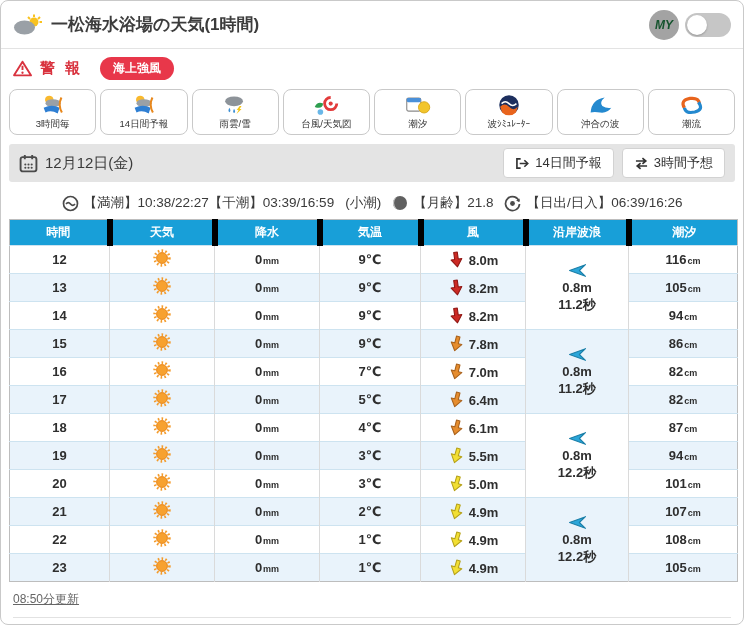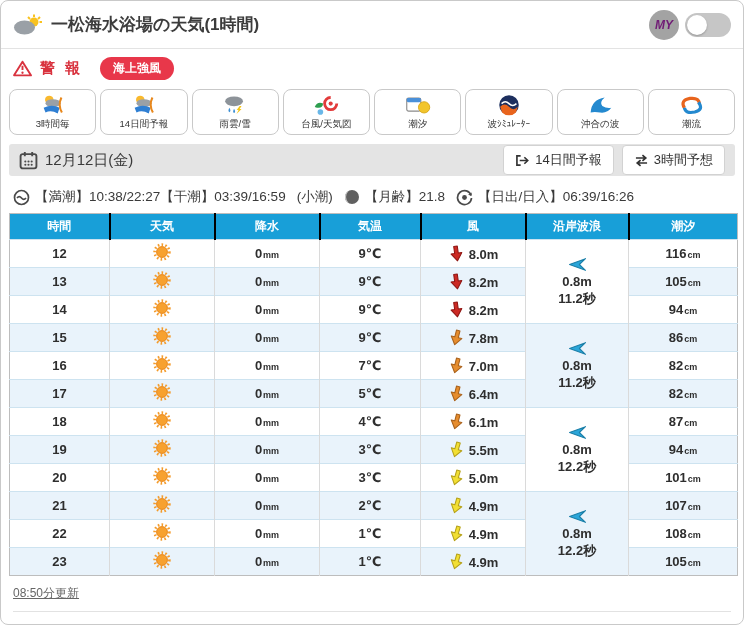--- a/index.html
+++ b/index.html
@@ -7,54 +7,54 @@
   .page {
     width:744px; height:625px; background:#fff;
     border:1px solid #c9c9c9; border-radius:8px; overflow:hidden;
     position:relative;
   }
   
   .hdr { display:flex; align-items:center; height:48px; padding:0 12px; border-bottom:1px solid #e3e3e3; }
   .hdr-icon { margin-right:8px; display:flex; }
   .hdr-title { font-size:17px; font-weight:bold; color:#3c3c3c; }
   .hdr-right { margin-left:auto; display:flex; align-items:center; gap:6px; }
-  .my-badge { width:30px; height:30px; border-radius:50%; background:#a3a3a3; color:#701a75;
+  .my-badge { width:30px; height:30px; border-radius:50%; background:#a3a3a3; color:#14532d;
     font-weight:bold; font-style:italic; font-size:12px; display:flex; align-items:center; justify-content:center; }
   .toggle { width:46px; height:24px; border-radius:12px; background:#c6c6c6; position:relative; cursor:pointer; }
   .toggle .knob { position:absolute; left:2px; top:2px; width:20px; height:20px; border-radius:50%; background:#fff; box-shadow:0 1px 2px rgba(0,0,0,.25); }
   
   .alert-row { display:flex; align-items:center; gap:8px; padding:8px 12px 4px; }
   .alert-label { color:#d9333f; font-weight:bold; font-size:15px; letter-spacing:10px; }
   .alert-badge { background:#e8374a; color:#fff; font-size:12px; font-weight:bold;
     padding:3px 13px; border-radius:12px; margin-left:2px; }
   
   .tabs { display:flex; gap:4px; padding:5px 8px 6px; }
   .tab { flex:1 1 0; height:46px; border:1px solid #c9c9c9; border-radius:8px; background:#fff;
     display:flex; flex-direction:column; align-items:center; justify-content:flex-end;
     padding:3px 0 3px; cursor:pointer; }
   .tab-icon { height:24px; display:flex; align-items:center; }
   .tab-label { font-size:9.5px; color:#333; white-space:nowrap; margin-top:1px; }
   .tab.active { background:#1b82d6; border-color:#1b82d6; }
   .tab.active .tab-label { color:#fff; font-weight:bold; }
   
-  .datebar { margin:3px 8px 6px; background:#e4e4e4; border-radius:3px; height:32px;
+  .datebar { margin:3px 8px 6px; background:#e4e4e4; border-radius:3px; height:38px;
     display:flex; align-items:center; padding:0 10px; }
   .datebar-left { display:flex; align-items:center; gap:7px; }
   .date-text { font-size:15px; color:#3a3a3a; }
   .datebar-right { margin-left:auto; display:flex; gap:8px; }
   .bar-btn { display:flex; align-items:center; gap:5px; background:#fff; border:1px solid #d2d2d2;
     border-radius:4px; padding:5px 11px; font-size:13px; color:#333; cursor:pointer; }
   
-  .tideinfo { display:flex; align-items:center; gap:5px; padding:6px 12px 7px; font-size:13.5px; color:#3a3a3a; }
+  .tideinfo { display:flex; align-items:center; gap:5px; padding:6px 12px 7px; font-size:13.5px; color:#3a3a3a;justify-content:center; }
   .tideinfo .sp { margin-left:6px; }
   
   table.wx { border-collapse:collapse; width:728px; margin:0 8px; table-layout:fixed;
     border:1px solid #bdbdbd; }
   table.wx th { background:#189fd8; color:#fff; font-size:12px; font-weight:bold;
-    height:26px; border-right:2px solid #000000; }
+    height:26px; border-right:6px solid #000000; }
   table.wx td { height:28px; text-align:center; vertical-align:middle;
     font-size:13px; font-weight:bold; color:#2e2e2e;
     border-right:1px solid #dadada; border-top:1px solid #cde3f0; }
   table.wx tr.alt td { background:#e9f3fb; }
   table.wx td.c-wave { background:#fff; }
   table.wx td:last-child, table.wx th:last-child { border-right:none; }
   .unit { font-size:9px; font-weight:bold; margin-left:1px; }
   .c-wind .wind-v { margin-left:4px; }
   .c-wind svg { vertical-align:-3px; }
   .c-wave .wave-t { font-size:13px; line-height:1.25; }

